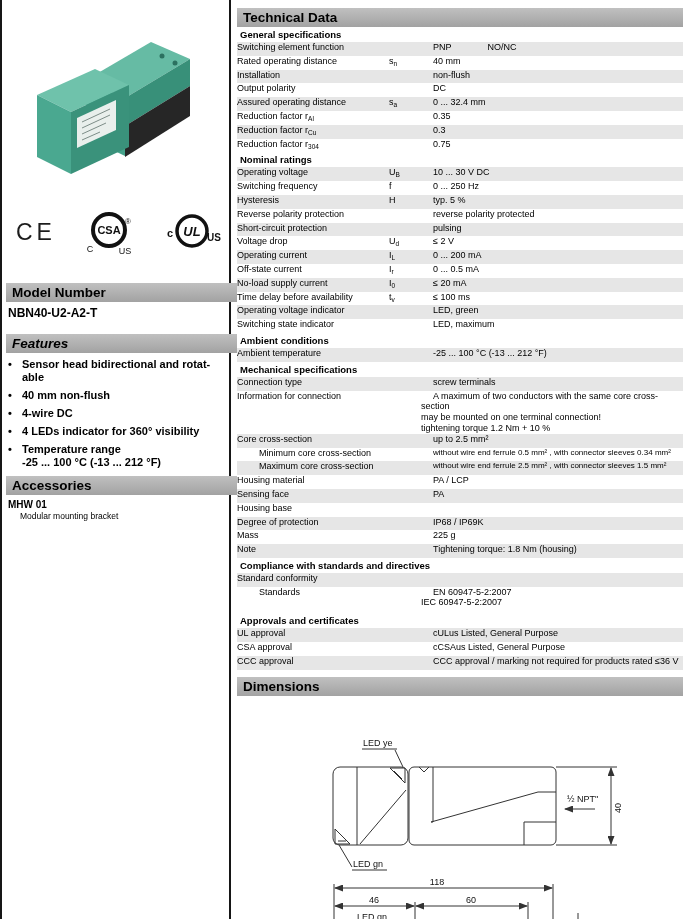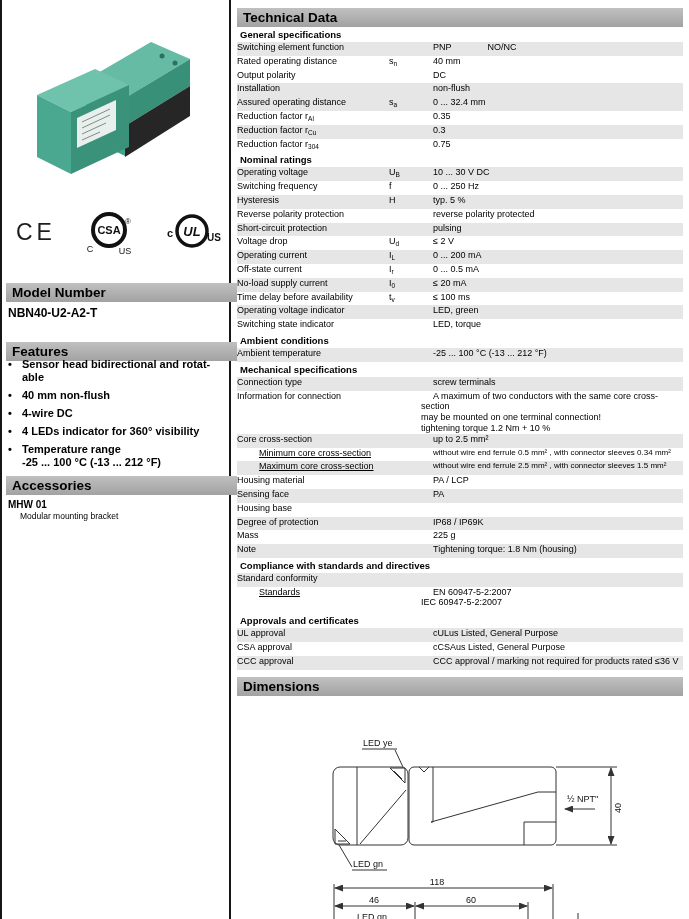--- a/index.html
+++ b/index.html
@@ -11,38 +11,38 @@
   
   .left-col{position:absolute;left:2px;top:0;width:227px;height:919px;}
   .photo-wrap{position:absolute;left:8px;top:6px;width:208px;height:196px;}
   .marks-row{position:absolute;left:14px;top:206px;width:205px;height:52px;
              display:flex;align-items:center;justify-content:space-between;}
   .bar{background:linear-gradient(180deg,#c0c0c0,#a2a2a2);font-weight:bold;
        font-size:13.5px;line-height:17px;padding:1px 6px;color:#000;}
   .left-bar{position:absolute;left:4px;width:219px;}
   .bar-model{top:283px;}
   .model-number{position:absolute;left:6px;top:306px;font-weight:bold;font-size:12px;}
-  .bar-features{top:342px;}
+  .bar-features{top:334px;font-style:italic;}
   .features-list{position:absolute;left:6px;top:358px;width:215px;margin:0;padding:0;list-style:none;}
   .feature-item{display:flex;font-weight:bold;font-size:11px;line-height:13px;margin-bottom:5px;}
   .feature-bullet{width:14px;flex:0 0 14px;}
   .feature-text{white-space:pre-line;}
   .bar-accessories{top:476px;}
   .acc-code{position:absolute;left:6px;top:499px;font-weight:bold;font-size:10px;}
   .acc-desc{position:absolute;left:18px;top:511px;font-size:8.5px;}
 
   
   .right-col{position:absolute;left:237px;top:0;width:446px;}
   .tech-header{margin-top:8px;}
   .sec-title{font-weight:bold;font-size:9.5px;line-height:12px;padding:2px 0 1px 3px;}
   .spec-row{display:grid;grid-template-columns:152px 32px 1fr;
             font-size:9px;line-height:10.8px;align-items:start;}
   .spec-row.stripe{background:#e6e6e6;}
   .spec-label{}
-  .spec-row.ind1 .spec-label{padding-left:22px;text-decoration:underline;}
+  .spec-row.ind1 .spec-label{padding-left:22px;}
   .spec-sym{font-size:9px;}
   sub{font-size:6.5px;vertical-align:-2px;}
   .spec-value .val{white-space:pre-line;margin-left:12px;}
   .spec-row.small .spec-value{font-size:8px;}
   .val2{display:inline-block;margin-left:36px;}
   .sec-gap{margin-top:5px;}
   .dim-header{margin-top:7px;}
   .dim-svg{display:block;margin-top:2px;}
 
   
@@ -150,29 +150,29 @@
   <div class="spec-row stripe">
     <div class="spec-label"><span class="lbl">Switching element function</span><sub class="lblsub"></sub></div>
     <div class="spec-sym"><span class="sym"></span><sub class="symsub"></sub></div>
     <div class="spec-value"><span class="val">PNP</span><span class="val2">NO/NC</span></div>
   </div>
           <div class="spec-row">
     <div class="spec-label"><span class="lbl">Rated operating distance</span><sub class="lblsub"></sub></div>
     <div class="spec-sym"><span class="sym">s</span><sub class="symsub">n</sub></div>
     <div class="spec-value"><span class="val">40 mm</span></div>
   </div>
+          <div class="spec-row stripe">
+    <div class="spec-label"><span class="lbl">Installation</span><sub class="lblsub"></sub></div>
+    <div class="spec-sym"><span class="sym"></span><sub class="symsub"></sub></div>
+    <div class="spec-value"><span class="val">non-flush</span></div>
+  </div>
           <div class="spec-row">
     <div class="spec-label"><span class="lbl">Output polarity</span><sub class="lblsub"></sub></div>
     <div class="spec-sym"><span class="sym"></span><sub class="symsub"></sub></div>
     <div class="spec-value"><span class="val">DC</span></div>
-  </div>
-          <div class="spec-row stripe">
-    <div class="spec-label"><span class="lbl">Installation</span><sub class="lblsub"></sub></div>
-    <div class="spec-sym"><span class="sym"></span><sub class="symsub"></sub></div>
-    <div class="spec-value"><span class="val">non-flush</span></div>
   </div>
           <div class="spec-row stripe">
     <div class="spec-label"><span class="lbl">Assured operating distance</span><sub class="lblsub"></sub></div>
     <div class="spec-sym"><span class="sym">s</span><sub class="symsub">a</sub></div>
     <div class="spec-value"><span class="val">0 ... 32.4 mm</span></div>
   </div>
           <div class="spec-row">
     <div class="spec-label"><span class="lbl">Reduction factor r</span><sub class="lblsub">Al</sub></div>
     <div class="spec-sym"><span class="sym"></span><sub class="symsub"></sub></div>
     <div class="spec-value"><span class="val">0.35</span></div>
@@ -241,21 +241,21 @@
     <div class="spec-value"><span class="val">≤ 100 ms</span></div>
   </div>
           <div class="spec-row stripe">
     <div class="spec-label"><span class="lbl">Operating voltage indicator</span><sub class="lblsub"></sub></div>
     <div class="spec-sym"><span class="sym"></span><sub class="symsub"></sub></div>
     <div class="spec-value"><span class="val">LED, green</span></div>
   </div>
           <div class="spec-row">
     <div class="spec-label"><span class="lbl">Switching state indicator</span><sub class="lblsub"></sub></div>
     <div class="spec-sym"><span class="sym"></span><sub class="symsub"></sub></div>
-    <div class="spec-value"><span class="val">LED, torque</span></div>
+    <div class="spec-value"><span class="val">LED, maximum</span></div>
   </div>
         </div>
         <div class="spec-section">
     <div class="sec-title">Ambient conditions</div>
   <div class="spec-row stripe">
     <div class="spec-label"><span class="lbl">Ambient temperature</span><sub class="lblsub"></sub></div>
     <div class="spec-sym"><span class="sym"></span><sub class="symsub"></sub></div>
     <div class="spec-value"><span class="val">-25 ... 100 °C (-13 ... 212 °F)</span></div>
   </div>
         </div>

